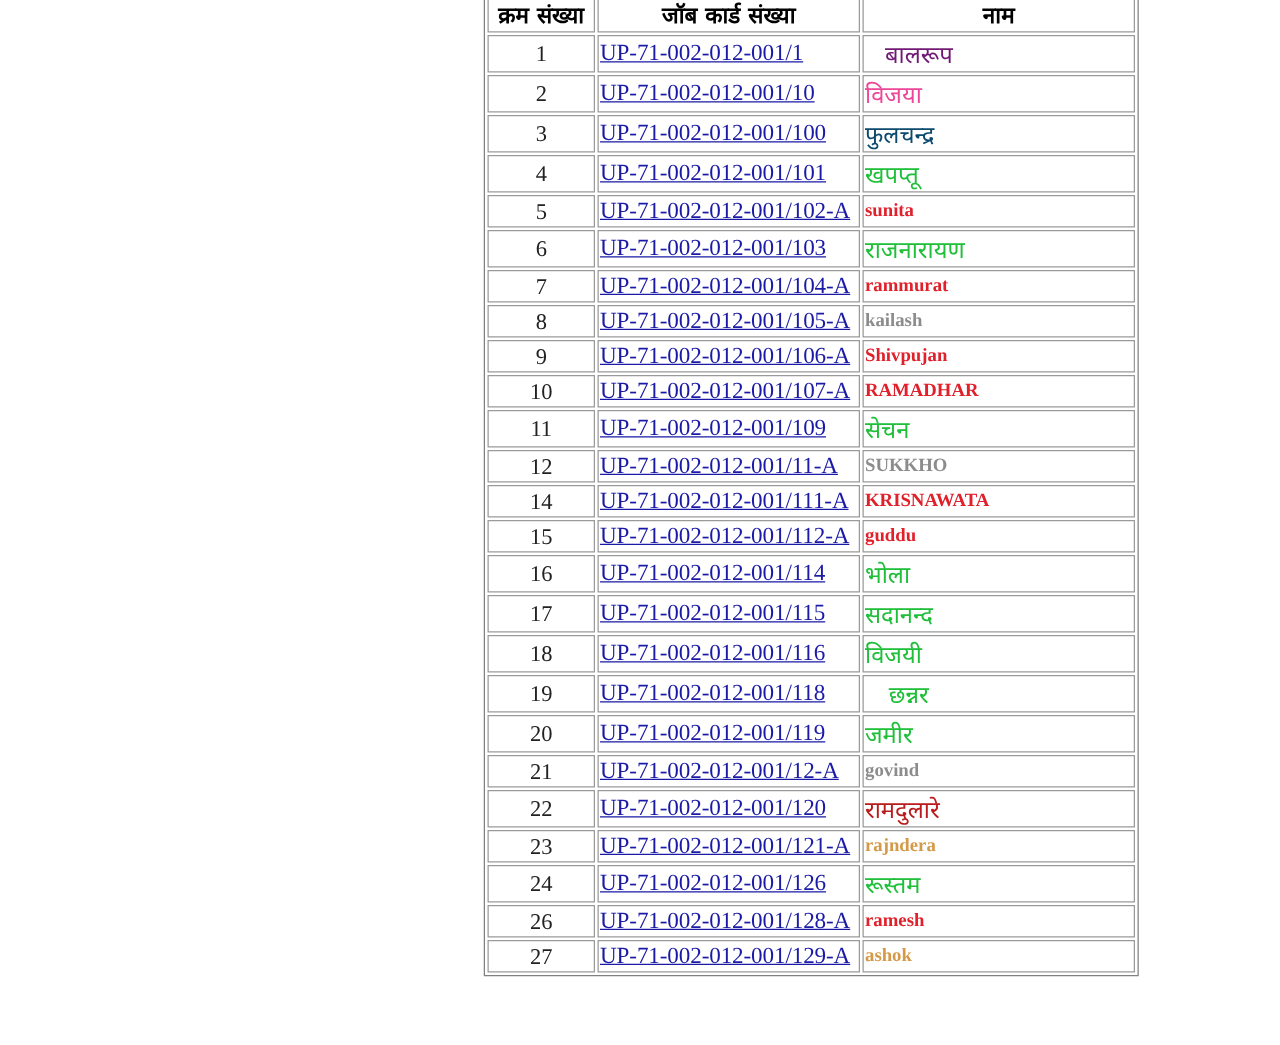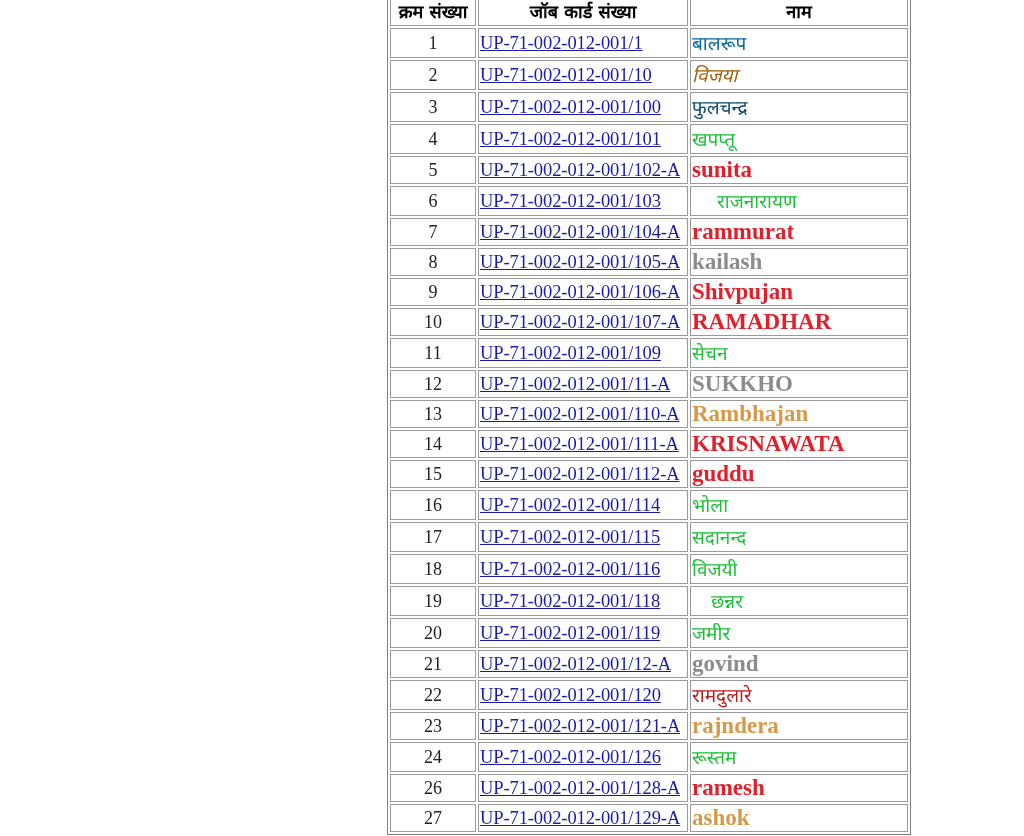--- a/index.html
+++ b/index.html
@@ -28,21 +28,21 @@
   }
   col.c1 { width: 86px; }
   col.c2 { width: 210px; }
   col.c3 { width: 218px; }
   td.sr { text-align: center; font-size: 18px; color: #222; }
   td.card a { color: #1a1aa6; text-decoration: underline; font-size: 18.5px; white-space: nowrap; letter-spacing: -0.1px; }
   td.name { font-weight: bold; white-space: nowrap; }
   tr.hi td { height: 28px; }
   tr.en td { height: 24px; }
   .n-hi { font-family: "DejaVu Sans", sans-serif; font-weight: normal; font-size: 19px; }
-  .n-en { font-family: "Liberation Serif", serif; font-size: 23px; }
+  .n-en { font-family: "Liberation Serif", serif; font-size: 15px; }
 </style>
 </head>
 <body>
 
 <div class="wrap">
   <table class="jobs">
     <colgroup>
       <col class="c1">
         <col class="c2">
         <col class="c3">
@@ -51,46 +51,46 @@
       <tr>
         <th>क्रम संख्या</th>
         <th>जॉब कार्ड संख्या</th>
         <th>नाम</th>
       </tr>
     </thead>
     <tbody id="rows">
         <tr class="hi">
           <td class="sr">1</td>
           <td class="card"><a href="#">UP-71-002-012-001/1</a></td>
-          <td class="name"><span class="n-hi" style="color: #0369a1;">बालरूप</span></td>
+          <td class="name"><span class="n-hi" style="color: #701a75; padding-left: 16px;">बालरूप</span></td>
         </tr>
         <tr class="hi">
           <td class="sr">2</td>
           <td class="card"><a href="#">UP-71-002-012-001/10</a></td>
-          <td class="name"><span class="n-hi" style="color: #a16207; font-style: italic;">विजया</span></td>
+          <td class="name"><span class="n-hi" style="color: #ec4899;">विजया</span></td>
         </tr>
         <tr class="hi">
           <td class="sr">3</td>
           <td class="card"><a href="#">UP-71-002-012-001/100</a></td>
           <td class="name"><span class="n-hi" style="color: #0c4a6e;">फुलचन्द्र</span></td>
         </tr>
         <tr class="hi">
           <td class="sr">4</td>
           <td class="card"><a href="#">UP-71-002-012-001/101</a></td>
           <td class="name"><span class="n-hi" style="color: rgb(31, 191, 58);">खपप्तू</span></td>
         </tr>
         <tr class="en">
           <td class="sr">5</td>
           <td class="card"><a href="#">UP-71-002-012-001/102-A</a></td>
           <td class="name"><span class="n-en" style="color: rgb(224, 32, 42);">sunita</span></td>
         </tr>
         <tr class="hi">
           <td class="sr">6</td>
           <td class="card"><a href="#">UP-71-002-012-001/103</a></td>
-          <td class="name"><span class="n-hi" style="color: rgb(31, 191, 58); padding-left: 25px;">राजनारायण</span></td>
+          <td class="name"><span class="n-hi" style="color: rgb(31, 191, 58);">राजनारायण</span></td>
         </tr>
         <tr class="en">
           <td class="sr">7</td>
           <td class="card"><a href="#">UP-71-002-012-001/104-A</a></td>
           <td class="name"><span class="n-en" style="color: rgb(224, 32, 42);">rammurat</span></td>
         </tr>
         <tr class="en">
           <td class="sr">8</td>
           <td class="card"><a href="#">UP-71-002-012-001/105-A</a></td>
           <td class="name"><span class="n-en" style="color: rgb(140, 140, 140); text-align: center;">kailash</span></td>
@@ -107,25 +107,20 @@
         </tr>
         <tr class="hi">
           <td class="sr">11</td>
           <td class="card"><a href="#">UP-71-002-012-001/109</a></td>
           <td class="name"><span class="n-hi" style="color: rgb(31, 191, 58); margin-top: 12px;">सेचन</span></td>
         </tr>
         <tr class="en">
           <td class="sr">12</td>
           <td class="card"><a href="#">UP-71-002-012-001/11-A</a></td>
           <td class="name"><span class="n-en" style="color: rgb(140, 140, 140);">SUKKHO</span></td>
-        </tr>
-        <tr class="en">
-          <td class="sr">13</td>
-          <td class="card"><a href="#">UP-71-002-012-001/110-A</a></td>
-          <td class="name"><span class="n-en" style="color: rgb(212, 154, 74);">Rambhajan</span></td>
         </tr>
         <tr class="en">
           <td class="sr">14</td>
           <td class="card"><a href="#">UP-71-002-012-001/111-A</a></td>
           <td class="name"><span class="n-en" style="color: rgb(224, 32, 42);">KRISNAWATA</span></td>
         </tr>
         <tr class="en">
           <td class="sr">15</td>
           <td class="card"><a href="#">UP-71-002-012-001/112-A</a></td>
           <td class="name"><span class="n-en" style="color: rgb(224, 32, 42);">guddu</span></td>

